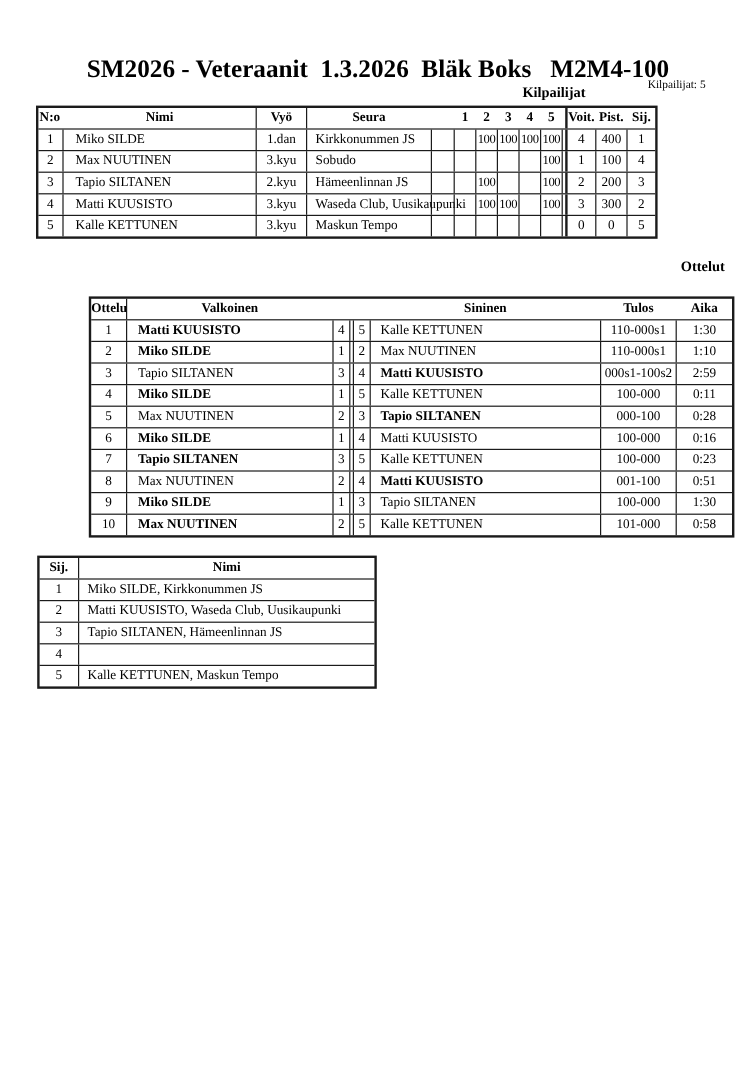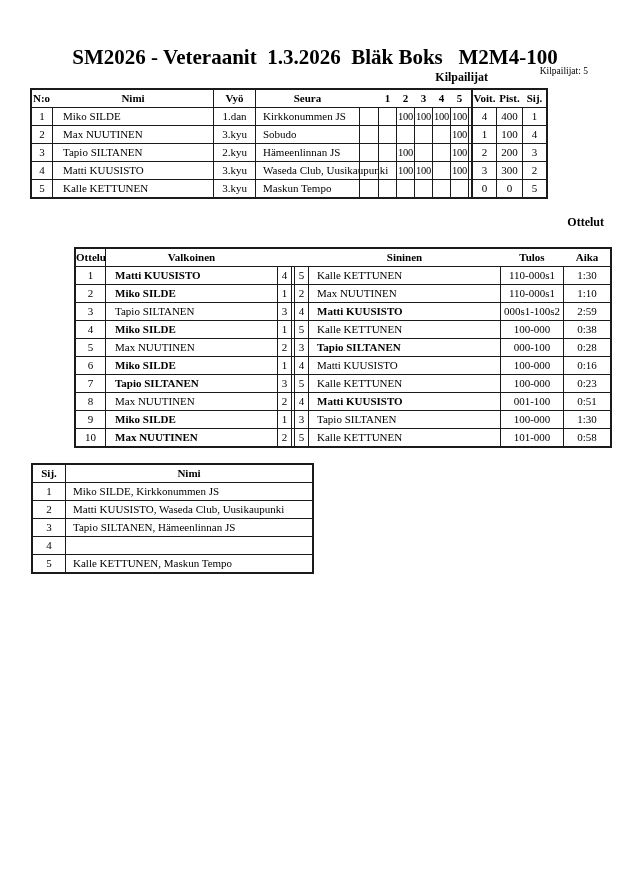--- a/index.html
+++ b/index.html
@@ -225,21 +225,21 @@
     </div>
 
     <div class="row">
       <div class="c cno b">4</div>
       <div class="c cwhite b bold">Miko SILDE</div>
       <div class="c cnum b">1</div>
       <div class="dgap b"></div>
       <div class="c cnum b">5</div>
       <div class="c cblue b">Kalle KETTUNEN</div>
       <div class="c cres b">100-000</div>
-      <div class="c ctime">0:38</div>
+      <div class="c ctime">0:11</div>
     </div>
 
     <div class="row">
       <div class="c cno b">5</div>
       <div class="c cwhite b">Max NUUTINEN</div>
       <div class="c cnum b">2</div>
       <div class="dgap b"></div>
       <div class="c cnum b">3</div>
       <div class="c cblue b bold">Tapio SILTANEN</div>
       <div class="c cres b">000-100</div>

